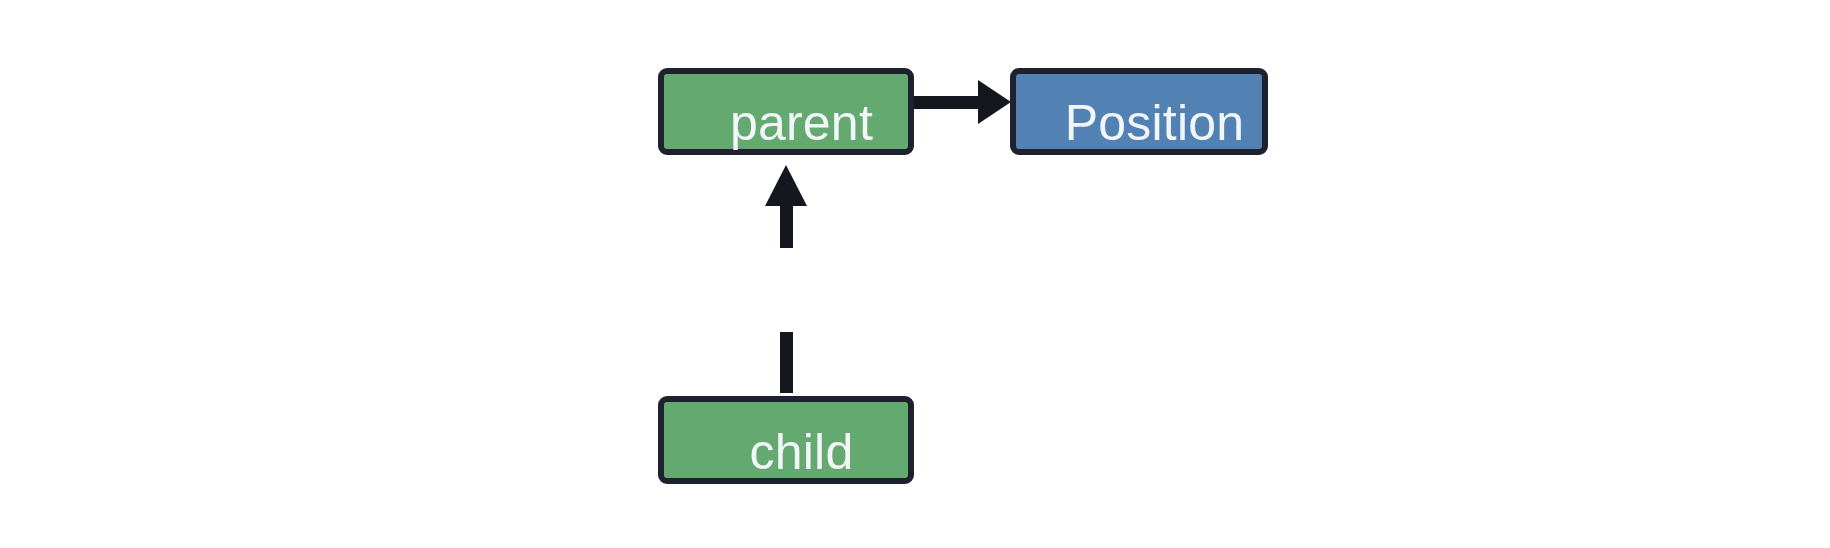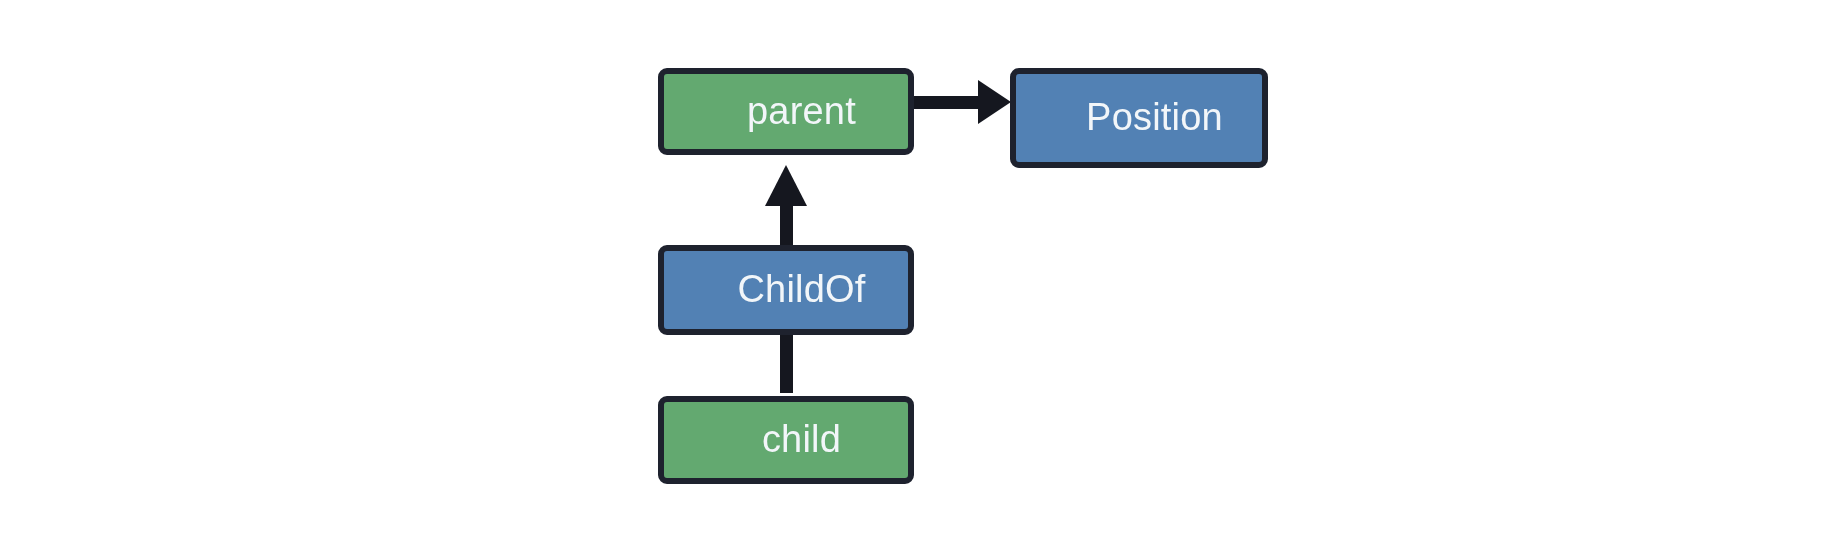--- a/index.html
+++ b/index.html
@@ -15,44 +15,44 @@
     position: relative;
     width: 1830px;
     height: 548px;
     background: #ffffff;
     overflow: hidden;
   }
   .node {
     position: absolute;
     box-sizing: border-box;
     display: flex;
-    align-items: center;
+    align-items: flex-end;
     justify-content: center;
     border: 6px solid #1e222e;
     border-radius: 9px;
     color: #f2f6f9;
-    font-size: 38px;
+    font-size: 50px;
     font-family: "Liberation Sans", sans-serif;
     font-weight: 400;
     letter-spacing: 0.2px;
     line-height: 1;
     user-select: none;
     padding-left: 31px;
   }
   .node-entity  { background: #63a970; }
   .node-relation{ background: #5281b4; }
 
   .node-label {
     display: block;
     transform: translateY(-1px);
   }
 
   
   #node-parent   { left: 658px; top:  68px; width: 256px; height:  87px; }
-  #node-position { left:1010px; top:  68px; width: 258px; height:  100px; }
+  #node-position { left:1010px; top:  68px; width: 258px; height:  87px; }
   #node-childof  { left: 658px; top: 245px; width: 256px; height:  90px; }
   #node-child    { left: 658px; top: 396px; width: 256px; height:  88px; }
 
   
   #edge-layer {
     position: absolute;
     left: 0;
     top: 0;
     width: 1830px;
     height: 548px;
@@ -82,21 +82,18 @@
   </svg>
 
   <div class="node node-entity" id="node-parent">
     <span class="node-label">parent</span>
   </div>
 
   <div class="node node-relation" id="node-position">
     <span class="node-label">Position</span>
   </div>
 
-  <div class="node node-relation" id="node-childof">
-    <span class="node-label">ChildOf</span>
-  </div>
 
   <div class="node node-entity" id="node-child">
     <span class="node-label">child</span>
   </div>
 
 </div>
 
 </body></html>

